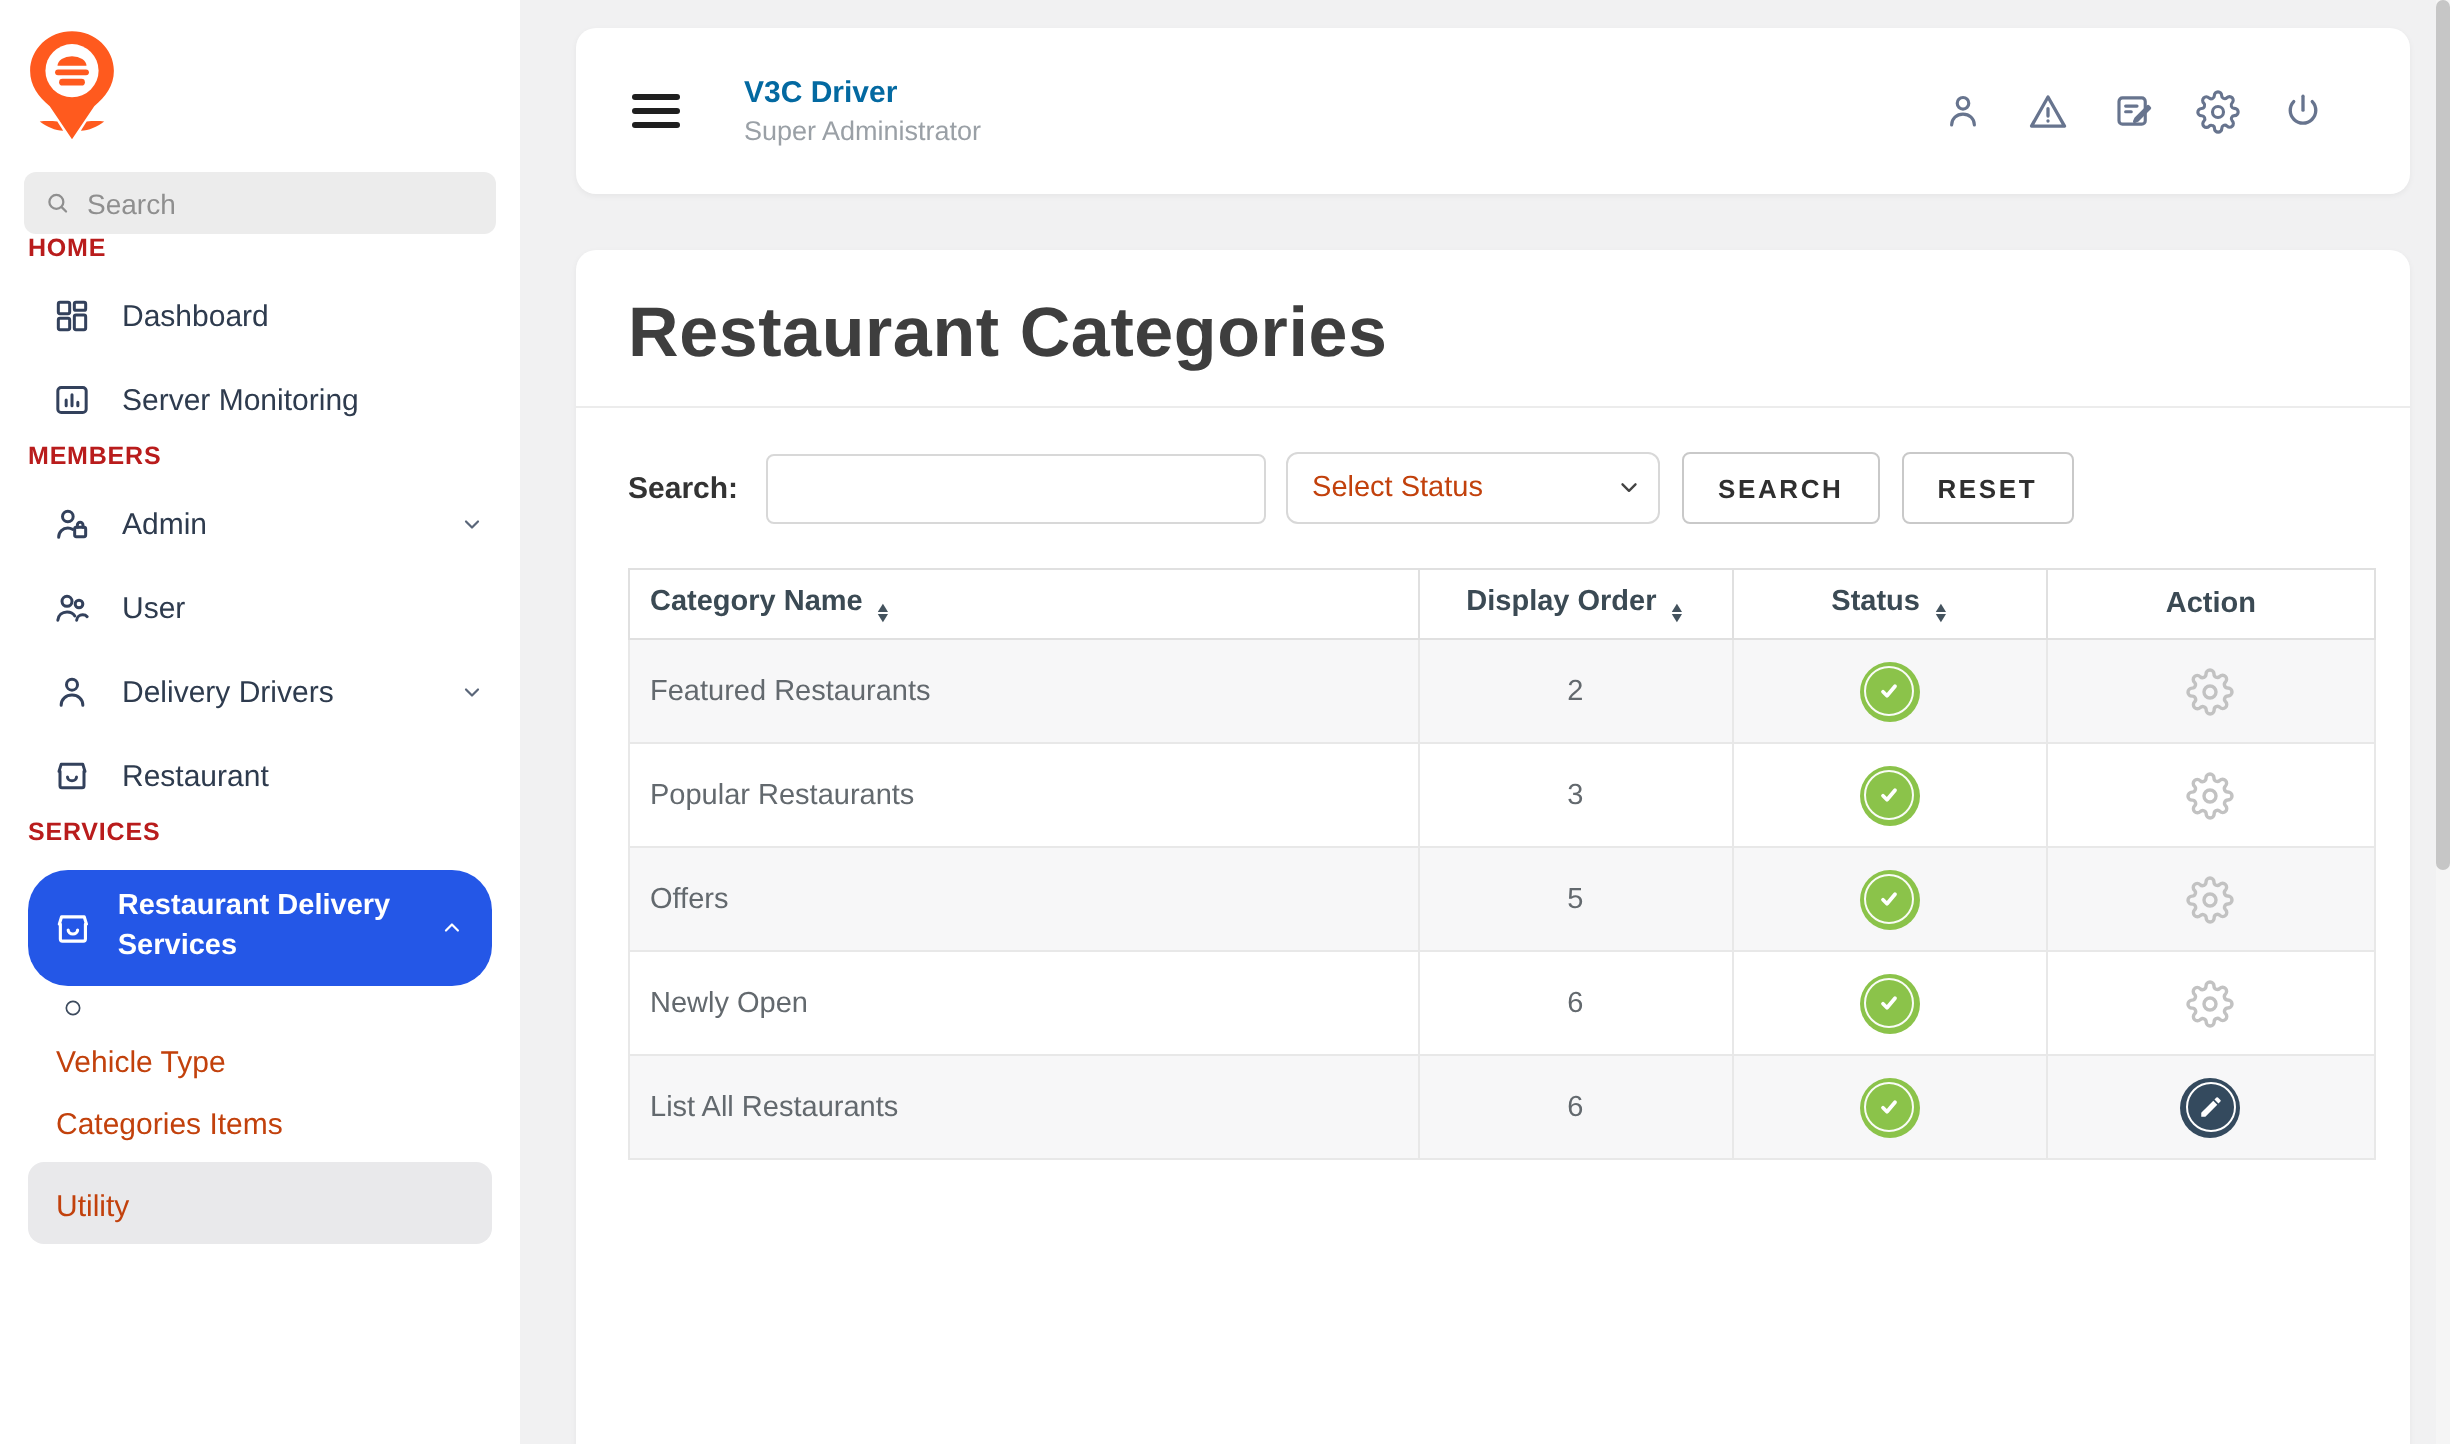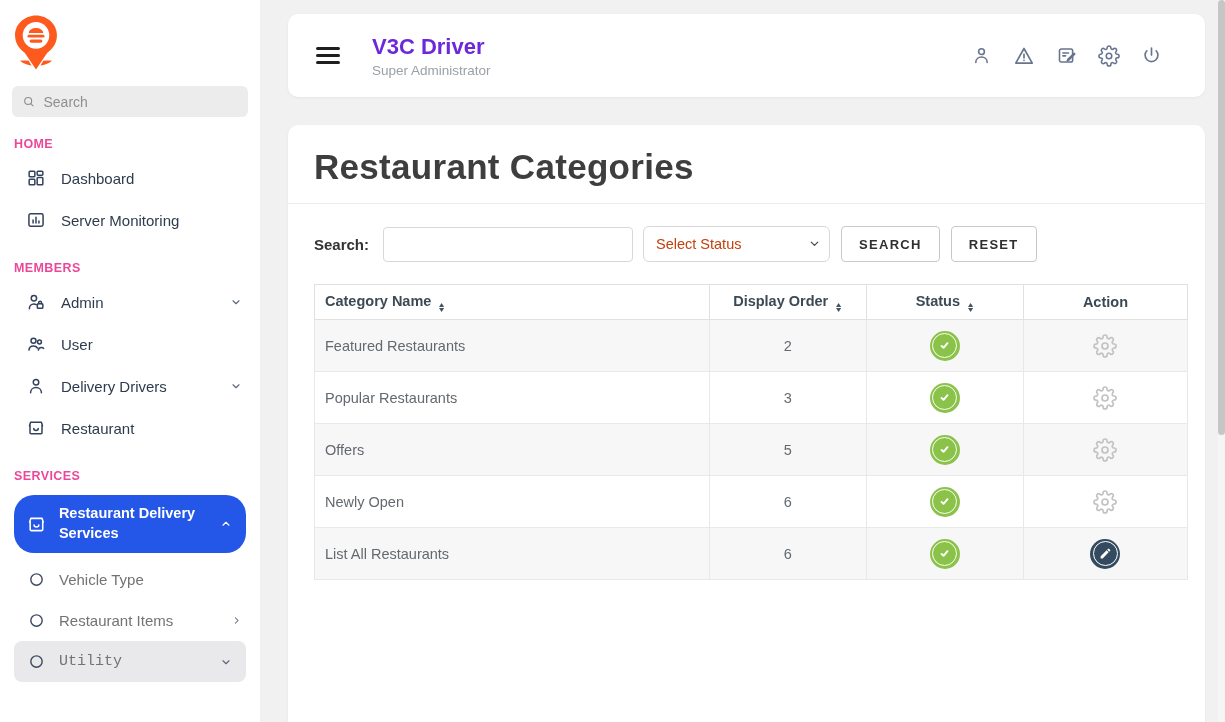--- a/index.html
+++ b/index.html
@@ -23,58 +23,58 @@
   .side-search {
     margin:8px 12px 0; height:31px; background:#ececec; border-radius:6px;
     display:flex; align-items:center; gap:8px; padding:0 10px; color:#8f8f8f;
   }
   .side-search input {
     border:none; outline:none; background:transparent; width:100%;
     font-size:14px; color:#555; font-family:inherit;
   }
   .side-search input::placeholder { color:#8f8f8f; }
   .nav-section-label {
-    margin-top:20px; padding:0 14px 6px; font-size:12.5px; font-weight:700;
-    color:#ec4899; letter-spacing:.4px;
+    padding:0 14px 6px; font-size:12.5px; font-weight:700;
+    color:#b91c1c; letter-spacing:.4px;
   }
   .nav-item {
     display:flex; align-items:center; gap:15px; height:42px;
     padding:0 18px 0 26px; font-size:15px; color:#2e3b4e; cursor:pointer;
   }
   .nav-item .nicon { color:#33415c; flex:0 0 auto; }
   .nav-item .chev { margin-left:auto; color:#5a6679; }
   .nav-item-active {
     margin:6px 14px; height:58px; border-radius:20px;
     background:#2457e7; color:#ffffff;
     display:flex; align-items:center; gap:12px; padding:0 14px 0 12px;
     font-size:14.5px; font-weight:600; line-height:1.35; cursor:pointer;
   }
   .nav-item-active .nicon { color:#fff; }
   .nav-item-active .lbl { width:150px; }
   .nav-item-active .chev { margin-left:auto; color:#fff; }
   .nav-sub {
-    display:flex; align-items:center; gap:14px; height:41px;
-    padding:0 18px 0 28px; font-size:15px; color:#737373; cursor:pointer;
+    display:flex; gap:14px; height:41px;
+    padding:0 18px 0 28px; font-size:15px; color:#c2410c; cursor:pointer;flex-direction:column;
   }
   .nav-sub .nicon { color:#3c4a5d; }
   .nav-sub .chev { margin-left:auto; color:#5a6679; }
   .nav-sub.pill {
-    margin:0 14px; padding:0 14px; border-radius:8px; background:#e9e9eb; height:41px;font-family:Liberation Mono, monospace;
+    margin:0 14px; padding:0 14px; border-radius:8px; background:#e9e9eb; height:41px;
   }
 
   
   .header-card {
     position:absolute; left:288px; top:14px; width:917px; height:83px;
     background:#fff; border-radius:10px; box-shadow:0 1px 3px rgba(0,0,0,.05);
     display:flex; align-items:center; padding:0 41px 0 28px;
   }
   .hamburger { width:24px; cursor:pointer; }
   .hamburger span { display:block; height:3px; background:#1f1f1f; border-radius:2px; margin:4px 0; }
   .head-titles { margin-left:32px; }
-  .head-title { font-size:22px; font-weight:700; color:#6d28d9; }
+  .head-title { font-size:15px; font-weight:700; color:#0369a1; }
   .head-sub { font-size:13.5px; color:#9aa0a6; margin-top:3px; }
   .head-icons { margin-left:auto; display:flex; align-items:center; gap:17px; }
   .head-icons .hicon { color:#67748e; cursor:pointer; padding:2px; }
 
   
   .main-card {
     position:absolute; left:288px; top:125px; width:917px; height:640px;
     background:#fff; border-radius:10px; box-shadow:0 1px 3px rgba(0,0,0,.05);
     padding:20px 26px;
   }
@@ -323,21 +323,21 @@
     <div class="nav-sub">
       <svg class="ic nicon" width="17" height="17">
           <use href="#i-circle"></use>
         </svg>
       <span>Vehicle Type</span>
     </div>
     <div class="nav-sub">
       <svg class="ic nicon" width="17" height="17">
           <use href="#i-circle"></use>
         </svg>
-      <span>Restaurant Items</span>
+      <span>Categories Items</span>
       <svg class="ic chev" width="11" height="11">
           <use href="#i-chev-right"></use>
         </svg>
     </div>
     <div class="nav-sub pill">
       <svg class="ic nicon" width="17" height="17">
           <use href="#i-circle"></use>
         </svg>
       <span>Utility</span>
       <svg class="ic chev" width="12" height="12">

